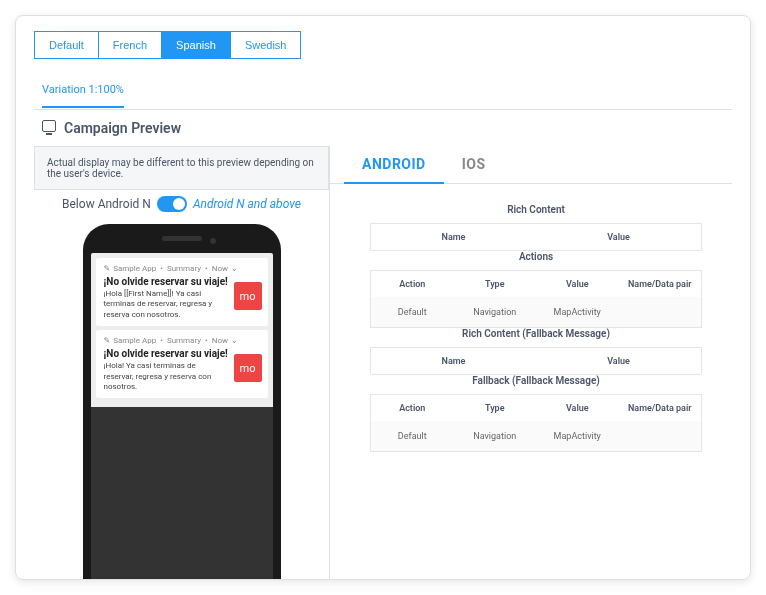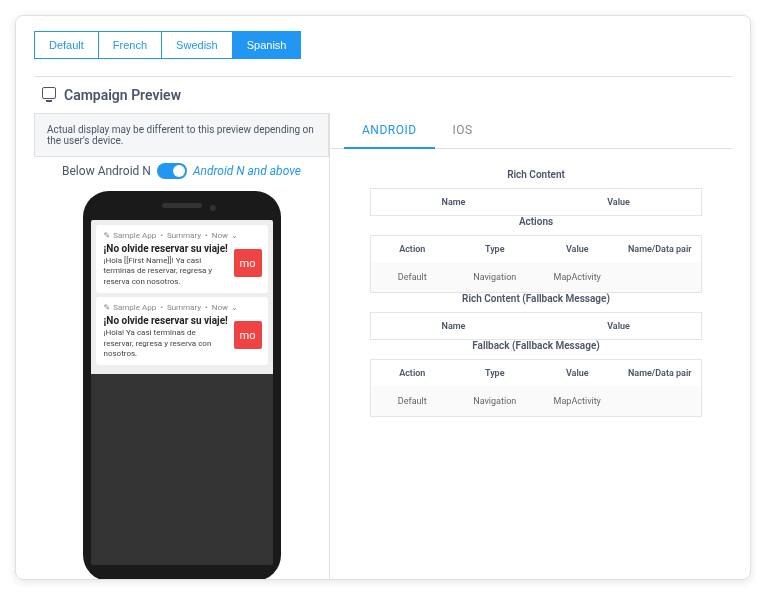--- a/index.html
+++ b/index.html
@@ -209,22 +209,22 @@
       flex: 1;
       border-left: 1px solid #e0e0e0;
       padding: 0;
     }
     .platform-tabs {
       display: flex;
       border-bottom: 1px solid #e0e0e0;
       padding: 0 14px;
     }
     .platform-tab {
-      font-size: 12px;
-      font-weight: 400;
+      font-size: 14px;
+      font-weight: 700;
       color: #888;
       padding: 10px 18px;
       cursor: pointer;
       letter-spacing: 0.5px;
     }
     .platform-tab.active {
       color: #2196f3;
       border-bottom: 2px solid #2196f3;
       margin-bottom: -1px;
     }
@@ -263,24 +263,27 @@
     .col-4 .cell { width: 25%; text-align: center; }
   </style>
 </head>
 <body>
 
 <div class="main-container">
 
   <div class="locale-tabs">
     <button class="locale-tab">Default</button>
     <button class="locale-tab">French</button>
+    <button class="locale-tab active">Spanish</button>
     <button class="locale-tab">Swedish</button>
-    <button class="locale-tab active">Spanish</button>
   </div>
 
+  <div class="variation-row">
+    <span>Variation 1:100%</span>
+  </div>
   <div class="variation-line"></div>
 
   <div class="preview-header">
     <span class="monitor-icon"></span>
     <span class="preview-title">Campaign Preview</span>
   </div>
 
   <div class="content-row">
 
     <div class="left-panel">

